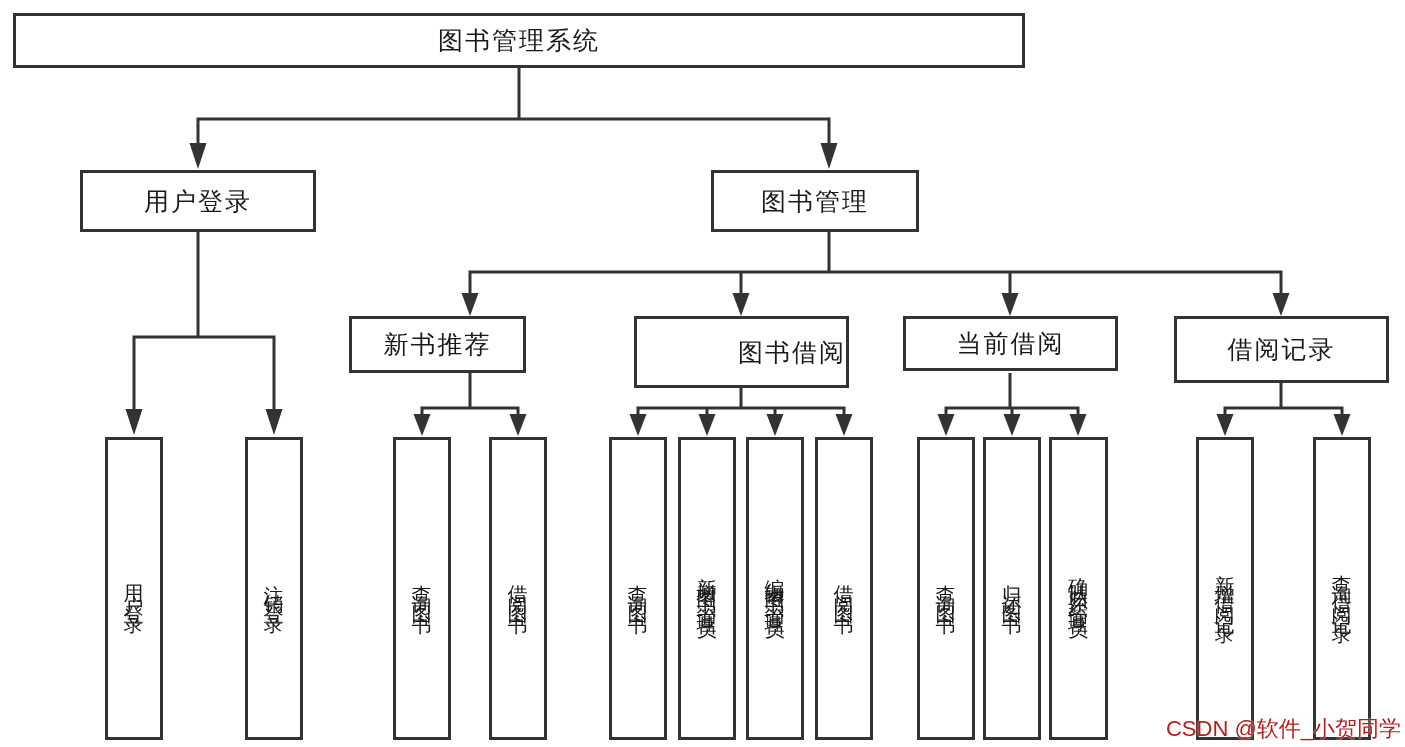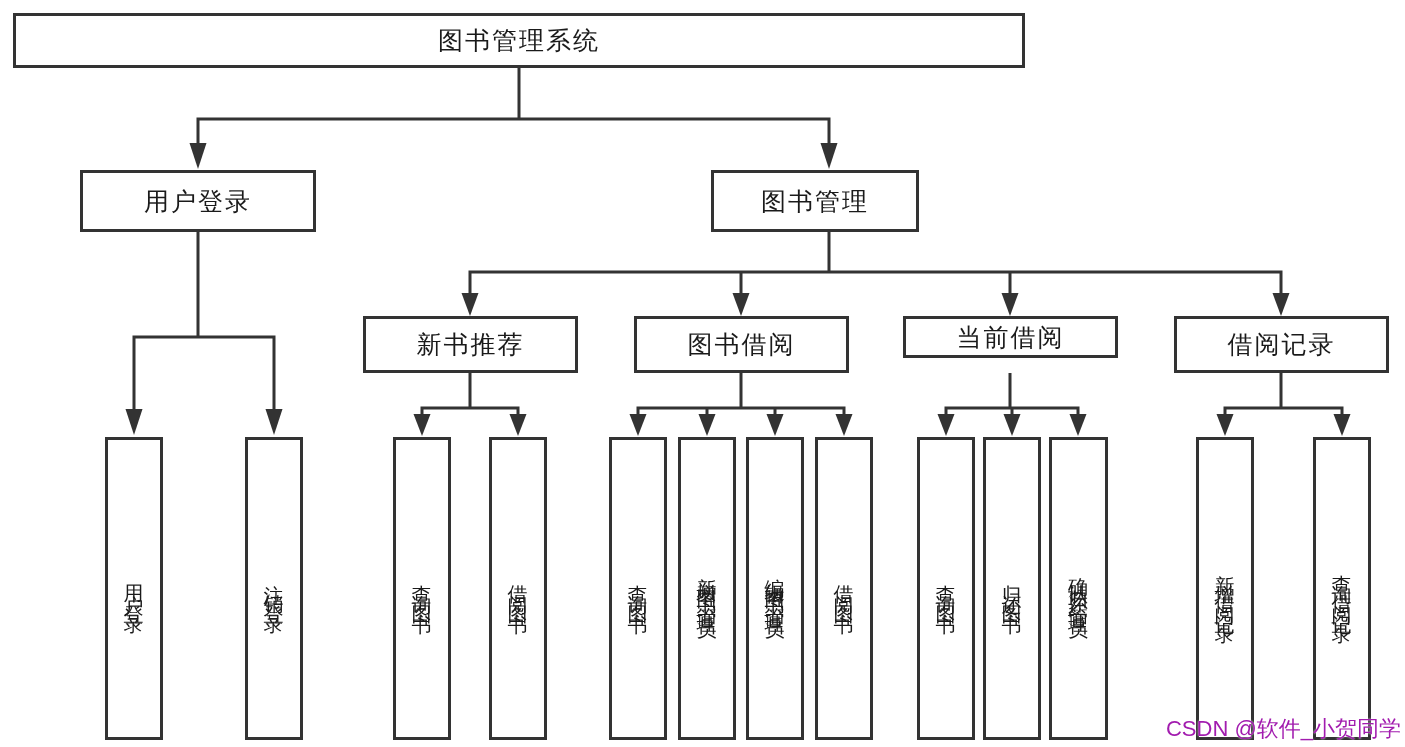--- a/index.html
+++ b/index.html
@@ -49,44 +49,44 @@
     letter-spacing: 10px;
     line-height: 1;
   }
   .vbox .vtext.tight {
     letter-spacing: 6px;
   }
   
   #n-root        { left: 13px;   top: 13px;  width: 1012px; height: 55px; }
   #n-user-login  { left: 80px;   top: 170px; width: 236px;  height: 62px; }
   #n-book-mgmt   { left: 711px;  top: 170px; width: 208px;  height: 62px; }
-  #n-new-books   { left: 363px;  top: 316px; width: 215px;  height: 57px; }
-  #n-book-borrow { left: 634px;  top: 316px; width: 215px;  height: 57px; }
-  #n-cur-borrow  { left: 903px;  top: 316px; width: 215px;  height: 42px; }
-  #n-records     { left: 1174px; top: 316px; width: 215px;  height: 57px; }
+  #n-new-books   { left: 349px;  top: 316px; width: 177px;  height: 57px; }
+  #n-book-borrow { left: 634px;  top: 316px; width: 215px;  height: 72px; justify-content: flex-end; }
+  #n-cur-borrow  { left: 903px;  top: 316px; width: 215px;  height: 55px; }
+  #n-records     { left: 1174px; top: 316px; width: 215px;  height: 67px; }
   #n-ul-login    { left: 105px; }
   #n-ul-logout   { left: 245px; }
   #n-nb-query    { left: 393px; }
   #n-nb-borrow   { left: 489px; }
   #n-bb-query    { left: 609px; }
   #n-bb-add      { left: 678px; }
   #n-bb-edit     { left: 746px; }
   #n-bb-borrow   { left: 815px; }
   #n-cb-query    { left: 917px; }
   #n-cb-return   { left: 983px; }
   #n-cb-confirm  { left: 1049px; width: 59px; }
   #n-br-add      { left: 1196px; }
   #n-br-query    { left: 1313px; }
   .watermark {
     position: absolute;
     right: 4px;
     bottom: 3px;
     z-index: 2;
     font-size: 22px;
-    color: #a21caf;
+    color: #b91c1c;
     text-shadow: 0 0 2px #ffffff;
     white-space: nowrap;
   }
 </style>
 </head>
 <body>
 
 <div class="canvas">
 
   <svg class="connectors" width="1405" height="747" viewBox="0 0 1405 747">

